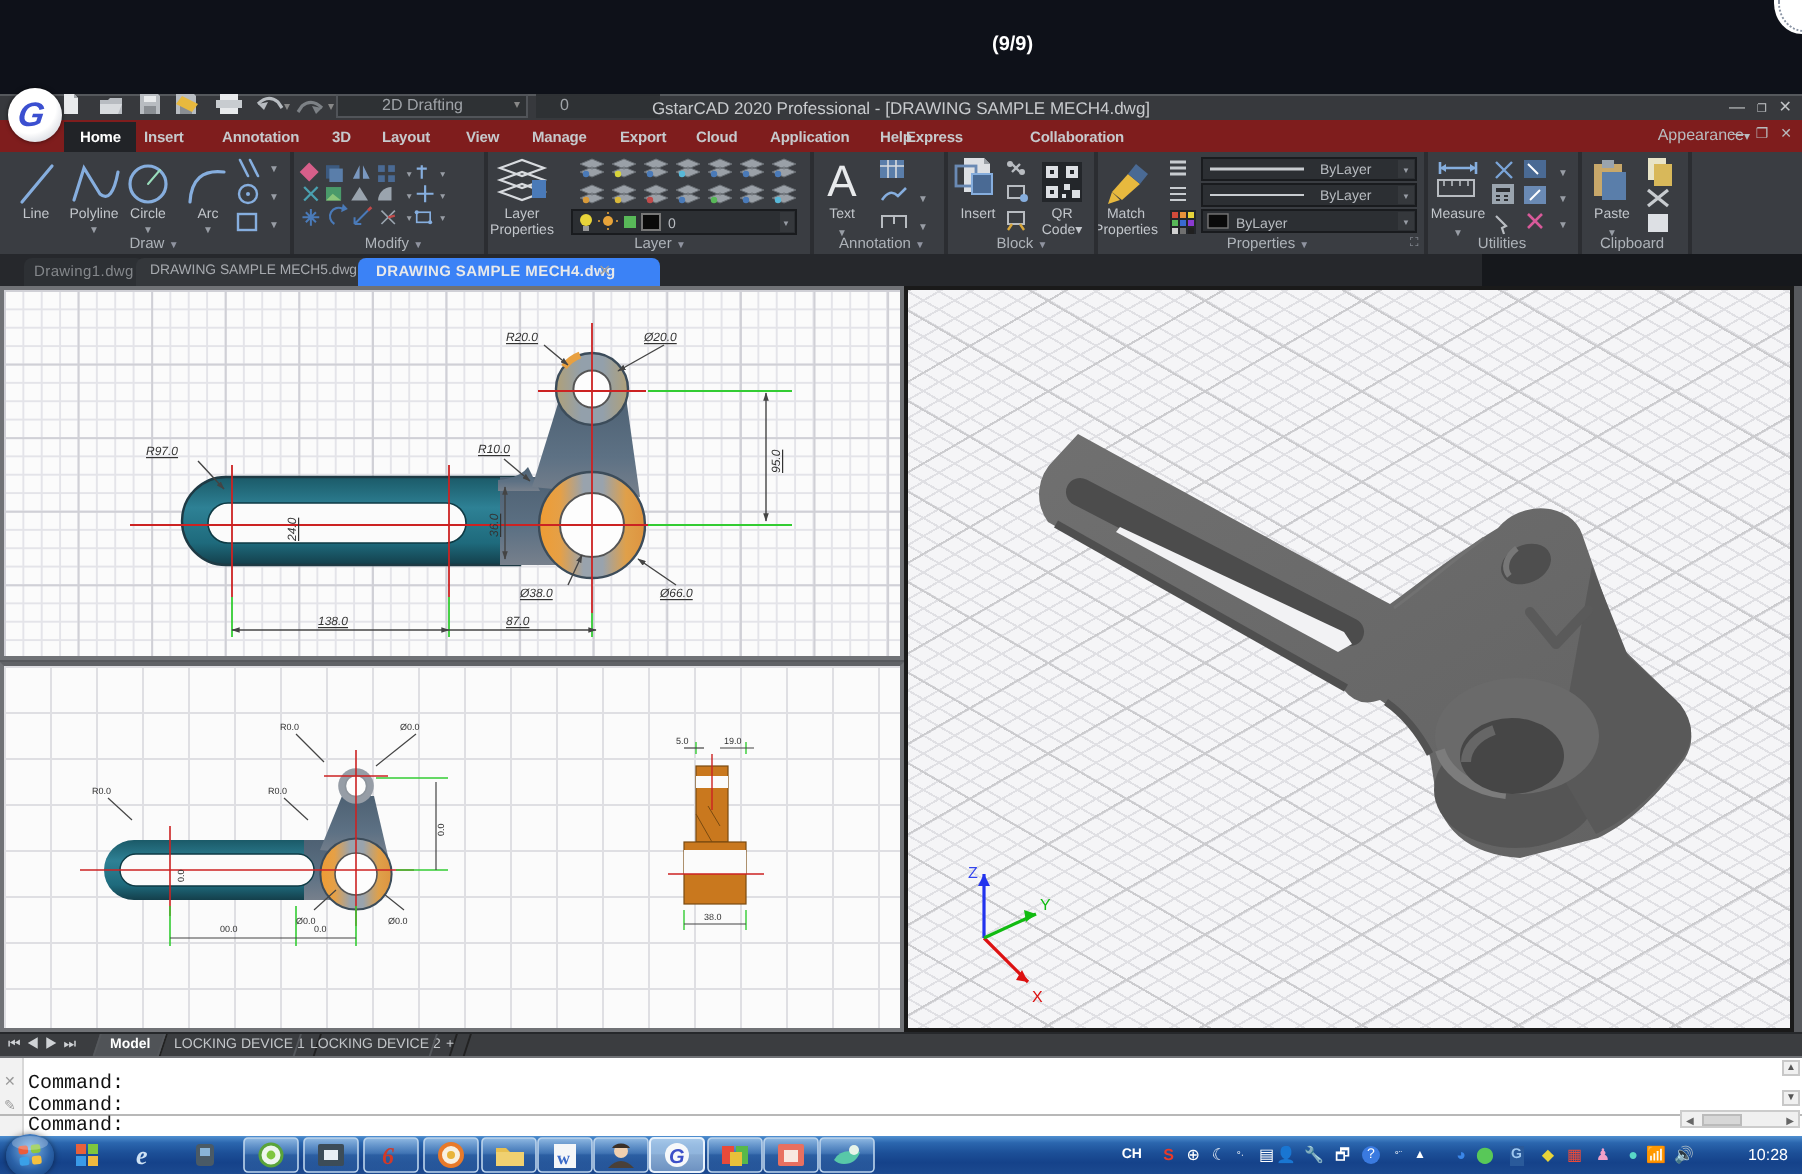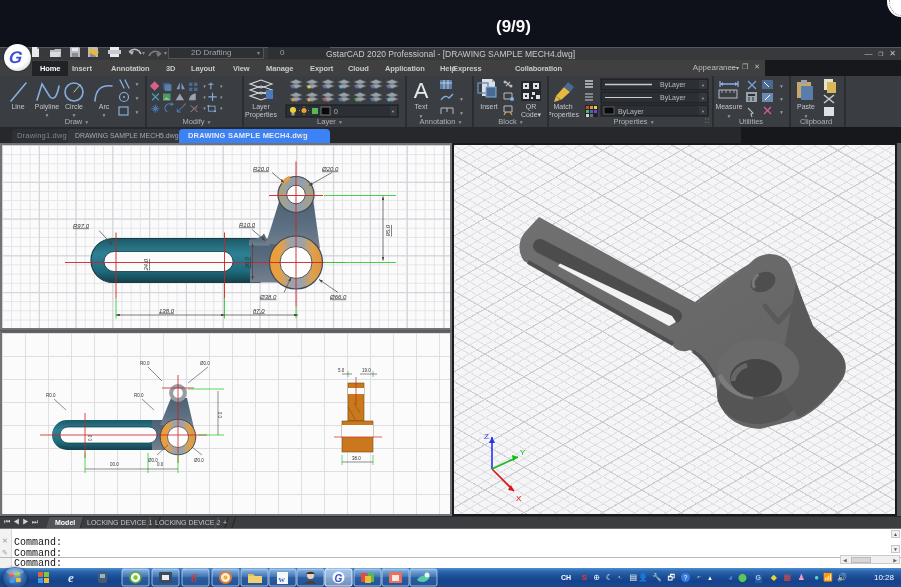--- a/index.html
+++ b/index.html
@@ -1,35 +1,35 @@
 <!DOCTYPE html>
 <html><head>
 <meta charset="utf-8">
 <style>
 *{margin:0;padding:0;box-sizing:border-box;}
 html,body{width:901px;height:587px;overflow:hidden;background:#16181c;font-family:"Liberation Sans",sans-serif;}
 .abs{position:absolute;}
 
 #banner{top:0;left:0;width:901px;height:47px;background:#0e1119;color:#fff;}
 #banner .t1{position:absolute;left:23px;top:12px;font-size:21px;}
-#banner .t2{position:absolute;left:496px;top:17px;font-size:17px;font-weight:bold;}
+#banner .t2{position:absolute;left:496px;top:17px;font-size:10px;font-weight:bold;}
 #curl{position:absolute;top:0;right:0;width:14px;height:17px;background:#fff;border-bottom-left-radius:110% 100%;}
 #curl:before{content:"";position:absolute;left:2px;top:0px;width:12px;height:15px;border-left:1px dotted #8a94a4;border-bottom:1px dotted #8a94a4;border-bottom-left-radius:110% 100%;}
 
 #titlebar{top:47px;left:0;width:901px;height:13px;background:#37393d;border-top:1px solid #55585c;}
 #apptitle{position:absolute;top:49px;left:0;width:901px;text-align:center;font-size:8.5px;color:#c9cbce;}
 #winbtns{position:absolute;top:49px;right:5px;font-size:8px;color:#c2c4c7;}
 #winbtns span{margin-left:6px;}
 #logo{position:absolute;top:44px;left:4px;width:27px;height:27px;background:radial-gradient(circle at 40% 35%,#ffffff 55%,#c9cdd6 90%);border-radius:50%;z-index:30;box-shadow:0 0 2px rgba(0,0,0,.6);}
 #logo .g{position:absolute;left:5px;top:4px;font-size:17px;font-weight:bold;font-style:italic;color:#3b4fd0;transform:skewX(-8deg);}
 #wsbox{position:absolute;top:47px;left:168px;width:96px;height:12px;background:#2e3134;border:1px solid #515459;color:#9fa3a8;font-size:8px;line-height:10px;padding-left:22px;}
 #wsbox:after{content:"▾";float:right;margin-right:3px;font-size:6px;color:#888;}
 #wsbox2{position:absolute;top:47px;left:268px;width:62px;height:12px;background:#2e3134;color:#9fa3a8;font-size:8px;line-height:11px;padding-left:12px;}
 
-#tabrow{top:60px;left:0;width:765px;height:16px;background:#404040;}
+#tabrow{top:60px;left:0;width:901px;height:16px;background:#7f1d1d;}
 .rtab{position:absolute;top:1px;height:15px;line-height:15px;font-size:7.5px;color:#c6c9cc;font-weight:bold;letter-spacing:-0.1px;}
 .rtab.active{background:#212327;color:#fff;padding:0 8px;}
 #appearance{position:absolute;top:3px;right:26px;font-size:8px;color:#b8bbbe;}
 #rwinbtns{position:absolute;top:3px;right:3px;font-size:7px;color:#b8bbbe;letter-spacing:2px;}
 
 #ribbon{top:76px;left:0;width:901px;height:51px;background:#3a3d42;}
 .sep{position:absolute;top:0;width:2px;height:51px;background:#2b2d31;}
 .plabel{position:absolute;top:41px;font-size:7.5px;color:#aeb3b9;white-space:nowrap;transform:translateX(-50%);}
 .plabel .da{font-size:5px;color:#9094a0;}
 svg{display:block;}

